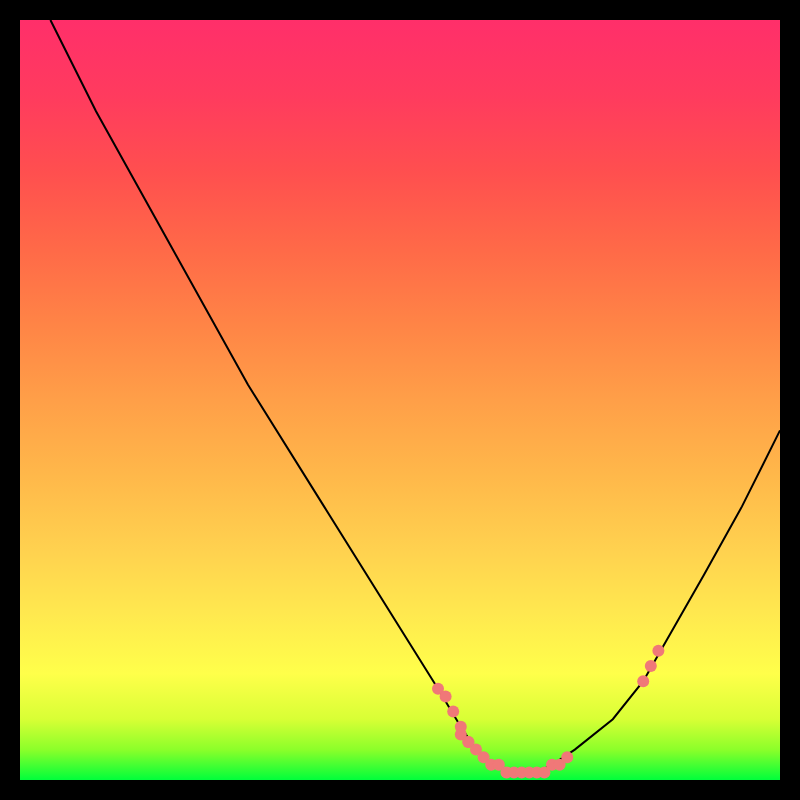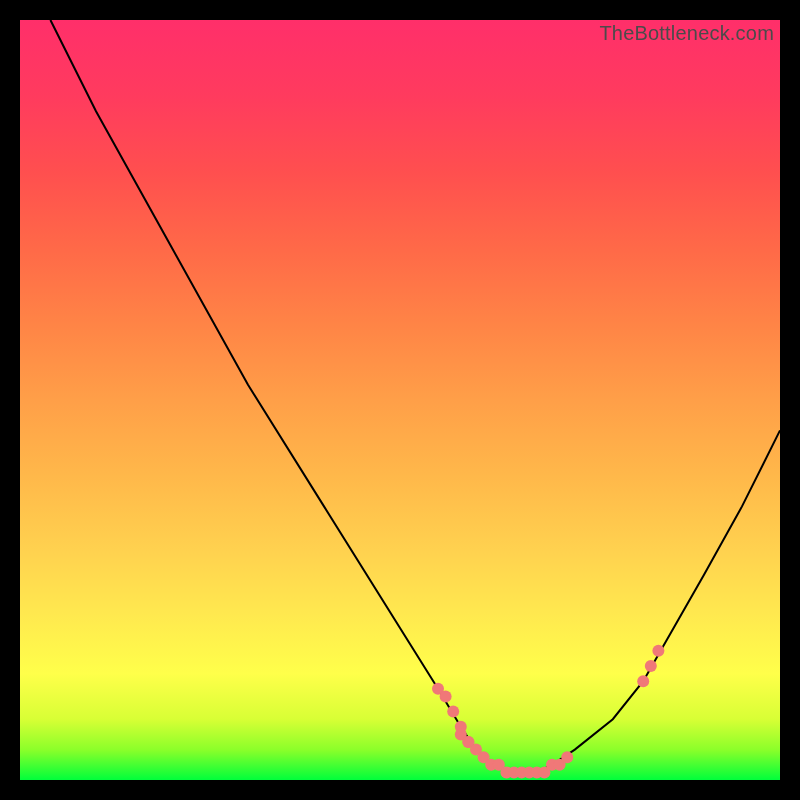--- a/index.html
+++ b/index.html
@@ -98,14 +98,13 @@
         <circle cx="524.4" cy="752.4" r="6" class="marker"></circle>
         <circle cx="532.0" cy="744.8" r="6" class="marker"></circle>
         <circle cx="539.6" cy="744.8" r="6" class="marker"></circle>
         <circle cx="547.2" cy="737.2" r="6" class="marker"></circle>
         <circle cx="623.2" cy="661.2" r="6" class="marker"></circle>
         <circle cx="630.8" cy="646.0" r="6" class="marker"></circle>
         <circle cx="638.4" cy="630.8" r="6" class="marker"></circle>
       </g>
   </svg>
 
-  <div class="watermark">TheBottleneck.com</div>
 </div>
 
 </body></html>

